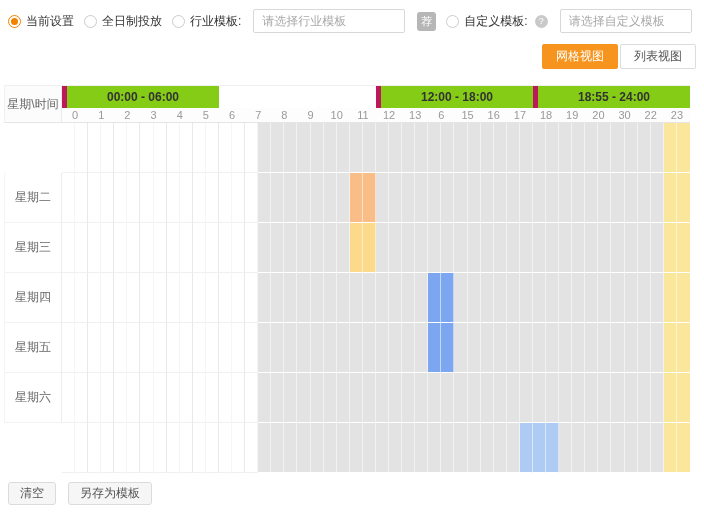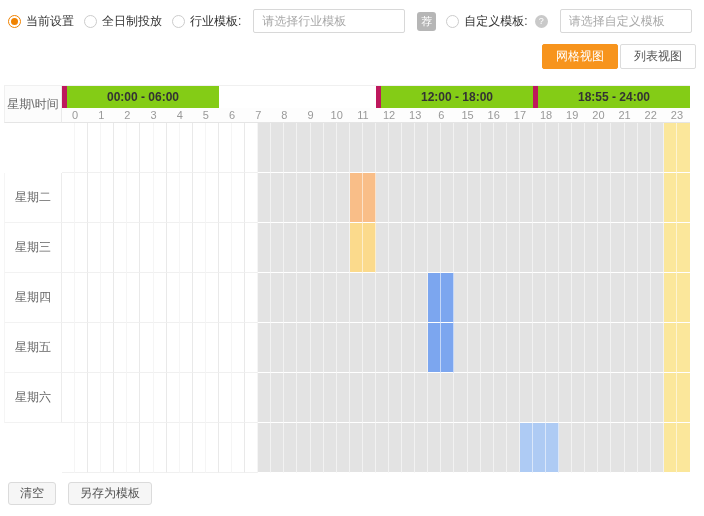--- a/index.html
+++ b/index.html
@@ -98,21 +98,21 @@
     <div class="hhead" style="grid-area: 2 / 24 / auto / span 2;">11</div>
     <div class="hhead" style="grid-area: 2 / 26 / auto / span 2;">12</div>
     <div class="hhead" style="grid-area: 2 / 28 / auto / span 2;">13</div>
     <div class="hhead" style="grid-area: 2 / 30 / auto / span 2;">6</div>
     <div class="hhead" style="grid-area: 2 / 32 / auto / span 2;">15</div>
     <div class="hhead" style="grid-area: 2 / 34 / auto / span 2;">16</div>
     <div class="hhead" style="grid-area: 2 / 36 / auto / span 2;">17</div>
     <div class="hhead" style="grid-area: 2 / 38 / auto / span 2;">18</div>
     <div class="hhead" style="grid-area: 2 / 40 / auto / span 2;">19</div>
     <div class="hhead" style="grid-area: 2 / 42 / auto / span 2;">20</div>
-    <div class="hhead" style="grid-area: 2 / 44 / auto / span 2;">21</div>
+    <div class="hhead" style="grid-area: 2 / 44 / auto / span 2;">30</div>
     <div class="hhead" style="grid-area: 2 / 46 / auto / span 2;">22</div>
     <div class="hhead" style="grid-area: 2 / 48 / auto / span 2;">23</div>
     <div class="cell off" style="grid-area: 3 / 2;"></div>
     <div class="cell off hr" style="grid-area: 3 / 3;"></div>
     <div class="cell off" style="grid-area: 3 / 4;"></div>
     <div class="cell off hr" style="grid-area: 3 / 5;"></div>
     <div class="cell off" style="grid-area: 3 / 6;"></div>
     <div class="cell off hr" style="grid-area: 3 / 7;"></div>
     <div class="cell off" style="grid-area: 3 / 8;"></div>
     <div class="cell off hr" style="grid-area: 3 / 9;"></div>

